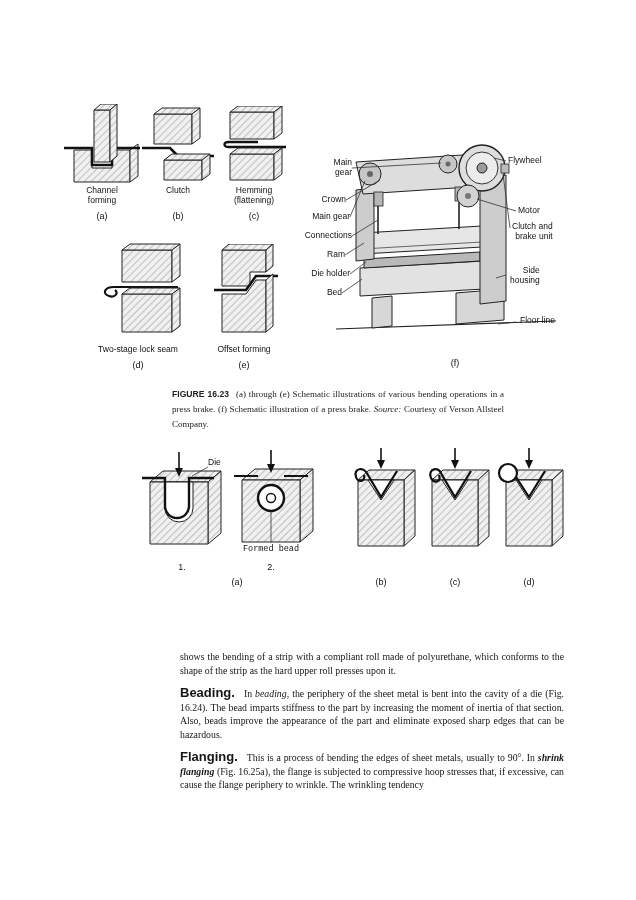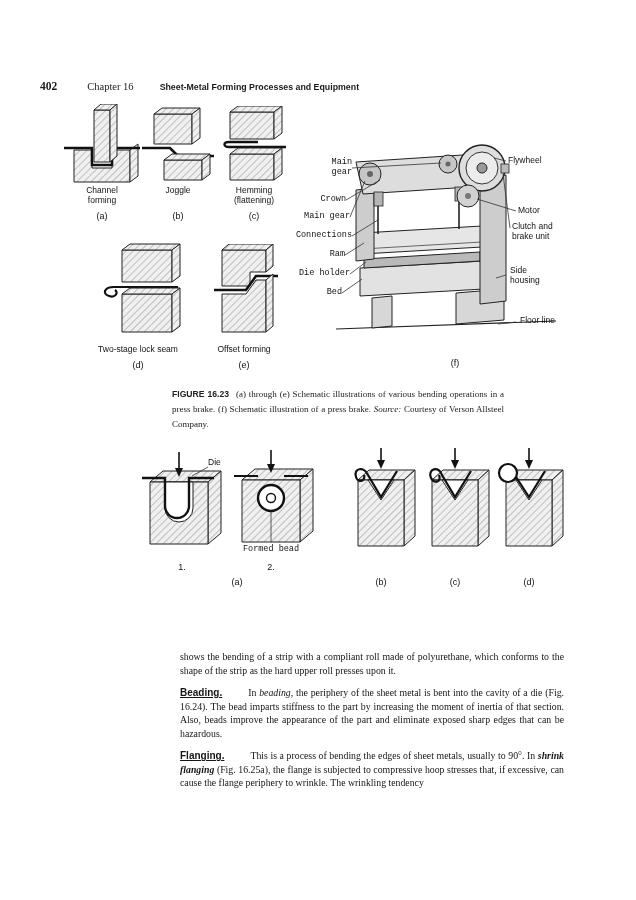--- a/index.html
+++ b/index.html
@@ -13,44 +13,39 @@
   .chapter { font-size:10.5px; margin-left:26px; }
   .htitle  { font-family:"Liberation Sans", sans-serif; font-size:8.8px; font-weight:bold; margin-left:22px; }
 
   
   .figtext { font-family:"Liberation Sans", sans-serif; font-size:8.5px; line-height:10px;
              color:#111; text-align:center; white-space:pre-line; }
   .subtag  { font-family:"Liberation Sans", sans-serif; font-size:9px; color:#111; text-align:center; }
 
   
   .mlabel { font-family:"Liberation Sans", sans-serif; font-size:8.5px; line-height:9.5px;
-            color:#111; white-space:pre-line; }
-  .r { text-align:right;font-family:Liberation Mono, monospace; }
+            color:#111; white-space:pre-line;text-align:right; }
+  .r { text-align:right; }
 
   
   .caption { font-size:9px; line-height:15px; text-align:justify; color:#222; }
   .caption .figno { font-family:"Liberation Sans", sans-serif; font-weight:bold; font-size:8.6px; margin-right:7px; }
 
   
   .bodytext { font-size:9.8px; line-height:13.5px; text-align:justify; color:#151515; }
   .bodytext p { margin-bottom:9px; }
-  .runhead { font-family:"Liberation Sans", sans-serif; font-weight:bold; font-size:10px; margin-right:26px;text-decoration:underline; }
+  .runhead { font-family:"Liberation Sans", sans-serif; font-weight:bold; font-size:13px; margin-right:9px; }
   .ital { font-style:italic; }
   .bital { font-style:italic; font-weight:bold; }
 </style>
 </head>
 <body>
 
 <div class="page">
 
-  <div class="abs" style="left:40px; top:76px; width:560px;">
-    <span class="pagenum">402</span>
-    <span class="chapter">Chapter 16</span>
-    <span class="htitle">Sheet-Metal Forming Processes and Equipment</span>
-  </div>
 
   <svg class="abs" style="left:62px; top:104px;" width="80" height="80" viewBox="0 0 80 80">
     <defs>
         <pattern id="h1" width="5" height="5" patternUnits="userSpaceOnUse" patternTransform="rotate(45)">
       <rect width="5" height="5" fill="#f0f0f0"></rect>
           <line x1="0" y1="0" x2="0" y2="5" stroke="#8f8f8f" stroke-width="1"></line>
         </pattern>
       </defs>
     <path d="M12,46 L30,46 L30,64 L50,64 L50,46 L68,46 L68,78 L12,78 Z" fill="url(#h1)" stroke="#222" stroke-width="1"></path>
     <polygon points="68,46 76,40 76,72 68,78" fill="url(#h1)" stroke="#222" stroke-width="1"></polygon>
@@ -118,21 +113,21 @@
     <polygon points="14,6 58,6 58,28 42,28 42,42 14,42" fill="url(#h5)" stroke="#222" stroke-width="1"></polygon>
     <polygon points="14,6 21,0 65,0 58,6" fill="url(#h5)" stroke="#222" stroke-width="1"></polygon>
     <polygon points="58,6 65,0 65,22 58,28" fill="url(#h5)" stroke="#222" stroke-width="1"></polygon>
     <path d="M6,46 L38,46 L48,32 L70,32" fill="none" stroke="#111" stroke-width="2.6"></path>
     <polygon points="14,50 38,50 48,36 58,36 58,88 14,88" fill="url(#h5)" stroke="#222" stroke-width="1"></polygon>
     <polygon points="58,36 65,30 65,82 58,88" fill="url(#h5)" stroke="#222" stroke-width="1"></polygon>
   </svg>
 
   <div class="abs figtext" style="left:70px;  top:185px; width:64px;">Channel
 forming</div>
-  <div class="abs figtext" style="left:146px; top:185px; width:64px;">Joggle</div>
+  <div class="abs figtext" style="left:146px; top:185px; width:64px;">Clutch</div>
   <div class="abs figtext" style="left:222px; top:185px; width:64px;">Hemming
 (flattening)</div>
   <div class="abs subtag" style="left:87px;  top:211px; width:30px;">(a)</div>
   <div class="abs subtag" style="left:163px; top:211px; width:30px;">(b)</div>
   <div class="abs subtag" style="left:239px; top:211px; width:30px;">(c)</div>
   <div class="abs figtext" style="left:88px;  top:344px; width:100px;">Two-stage lock seam</div>
   <div class="abs figtext" style="left:194px; top:344px; width:100px;">Offset forming</div>
   <div class="abs subtag" style="left:123px; top:360px; width:30px;">(d)</div>
   <div class="abs subtag" style="left:229px; top:360px; width:30px;">(e)</div>
 

